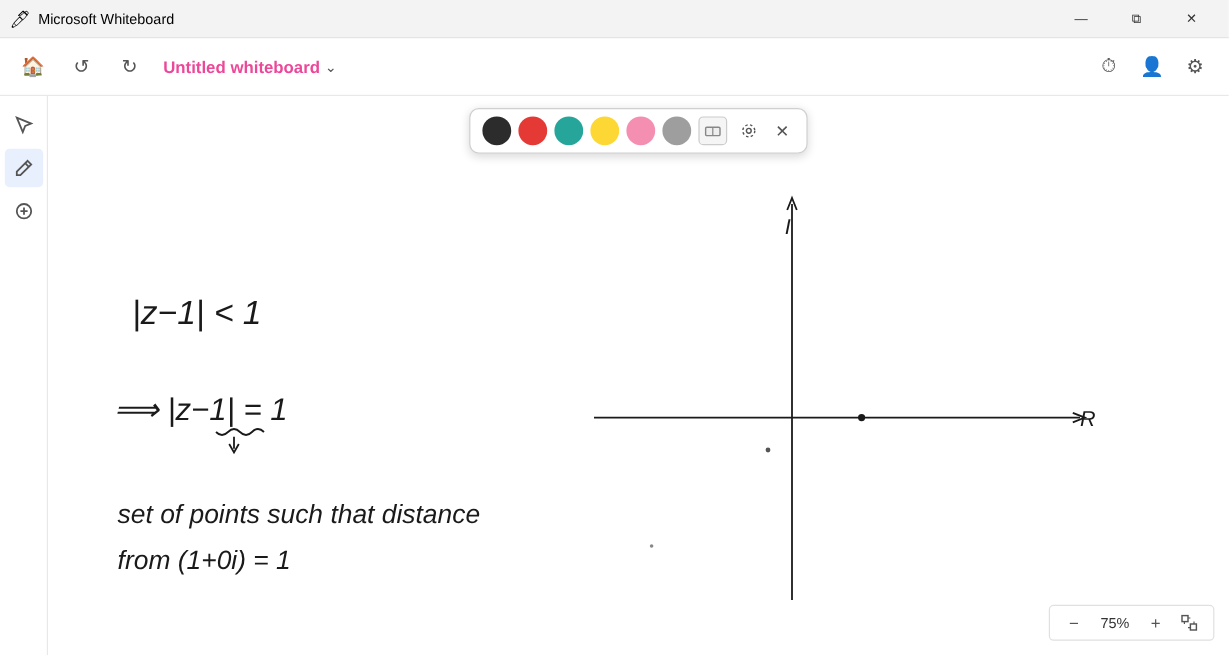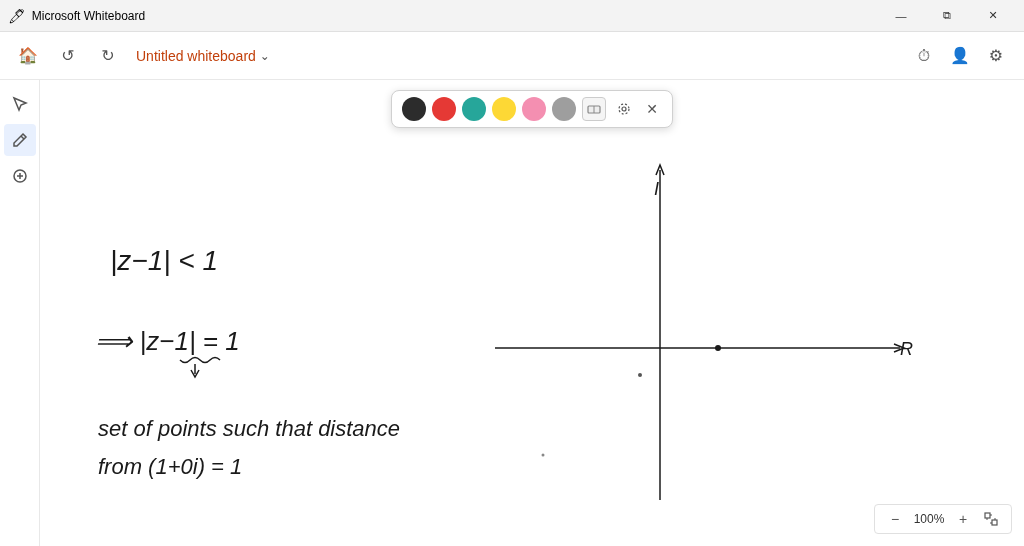--- a/index.html
+++ b/index.html
@@ -71,22 +71,22 @@
       color: #555;
     }
     #whiteboard-title-area {
       display: flex;
       align-items: center;
       gap: 4px;
       margin-left: 4px;
     }
     #whiteboard-name {
       font-size: 14px;
-      color: #c2410c;
-      font-weight: 400;
+      color: #ec4899;
+      font-weight: 700;
     }
     #appbar-right {
       margin-left: auto;
       display: flex;
       align-items: center;
       gap: 4px;
     }
     .appbar-right-icon {
       width: 32px;
       height: 32px;
@@ -369,21 +369,21 @@
 
       <circle cx="678" cy="268" r="3" fill="#1a1a1a"></circle>
 
       <circle cx="600" cy="295" r="2" fill="#555"></circle>
 
       <circle cx="503" cy="375" r="1.5" fill="#888"></circle>
     </svg>
 
     <div id="zoom-controls">
       <div class="zoom-btn">−</div>
-      <span class="zoom-level">100%</span>
+      <span class="zoom-level">75%</span>
       <div class="zoom-btn">+</div>
       <div class="zoom-fit">
         <svg width="16" height="16" viewBox="0 0 16 16">
           <rect x="2" y="2" width="5" height="5" stroke="#555" stroke-width="1.2" fill="none"></rect>
           <rect x="9" y="9" width="5" height="5" stroke="#555" stroke-width="1.2" fill="none"></rect>
           <line x1="7" y1="4" x2="9" y2="4" stroke="#555" stroke-width="1"></line>
           <line x1="4" y1="7" x2="4" y2="9" stroke="#555" stroke-width="1"></line>
           <line x1="12" y1="7" x2="12" y2="9" stroke="#555" stroke-width="1"></line>
           <line x1="7" y1="12" x2="9" y2="12" stroke="#555" stroke-width="1"></line>
         </svg>

